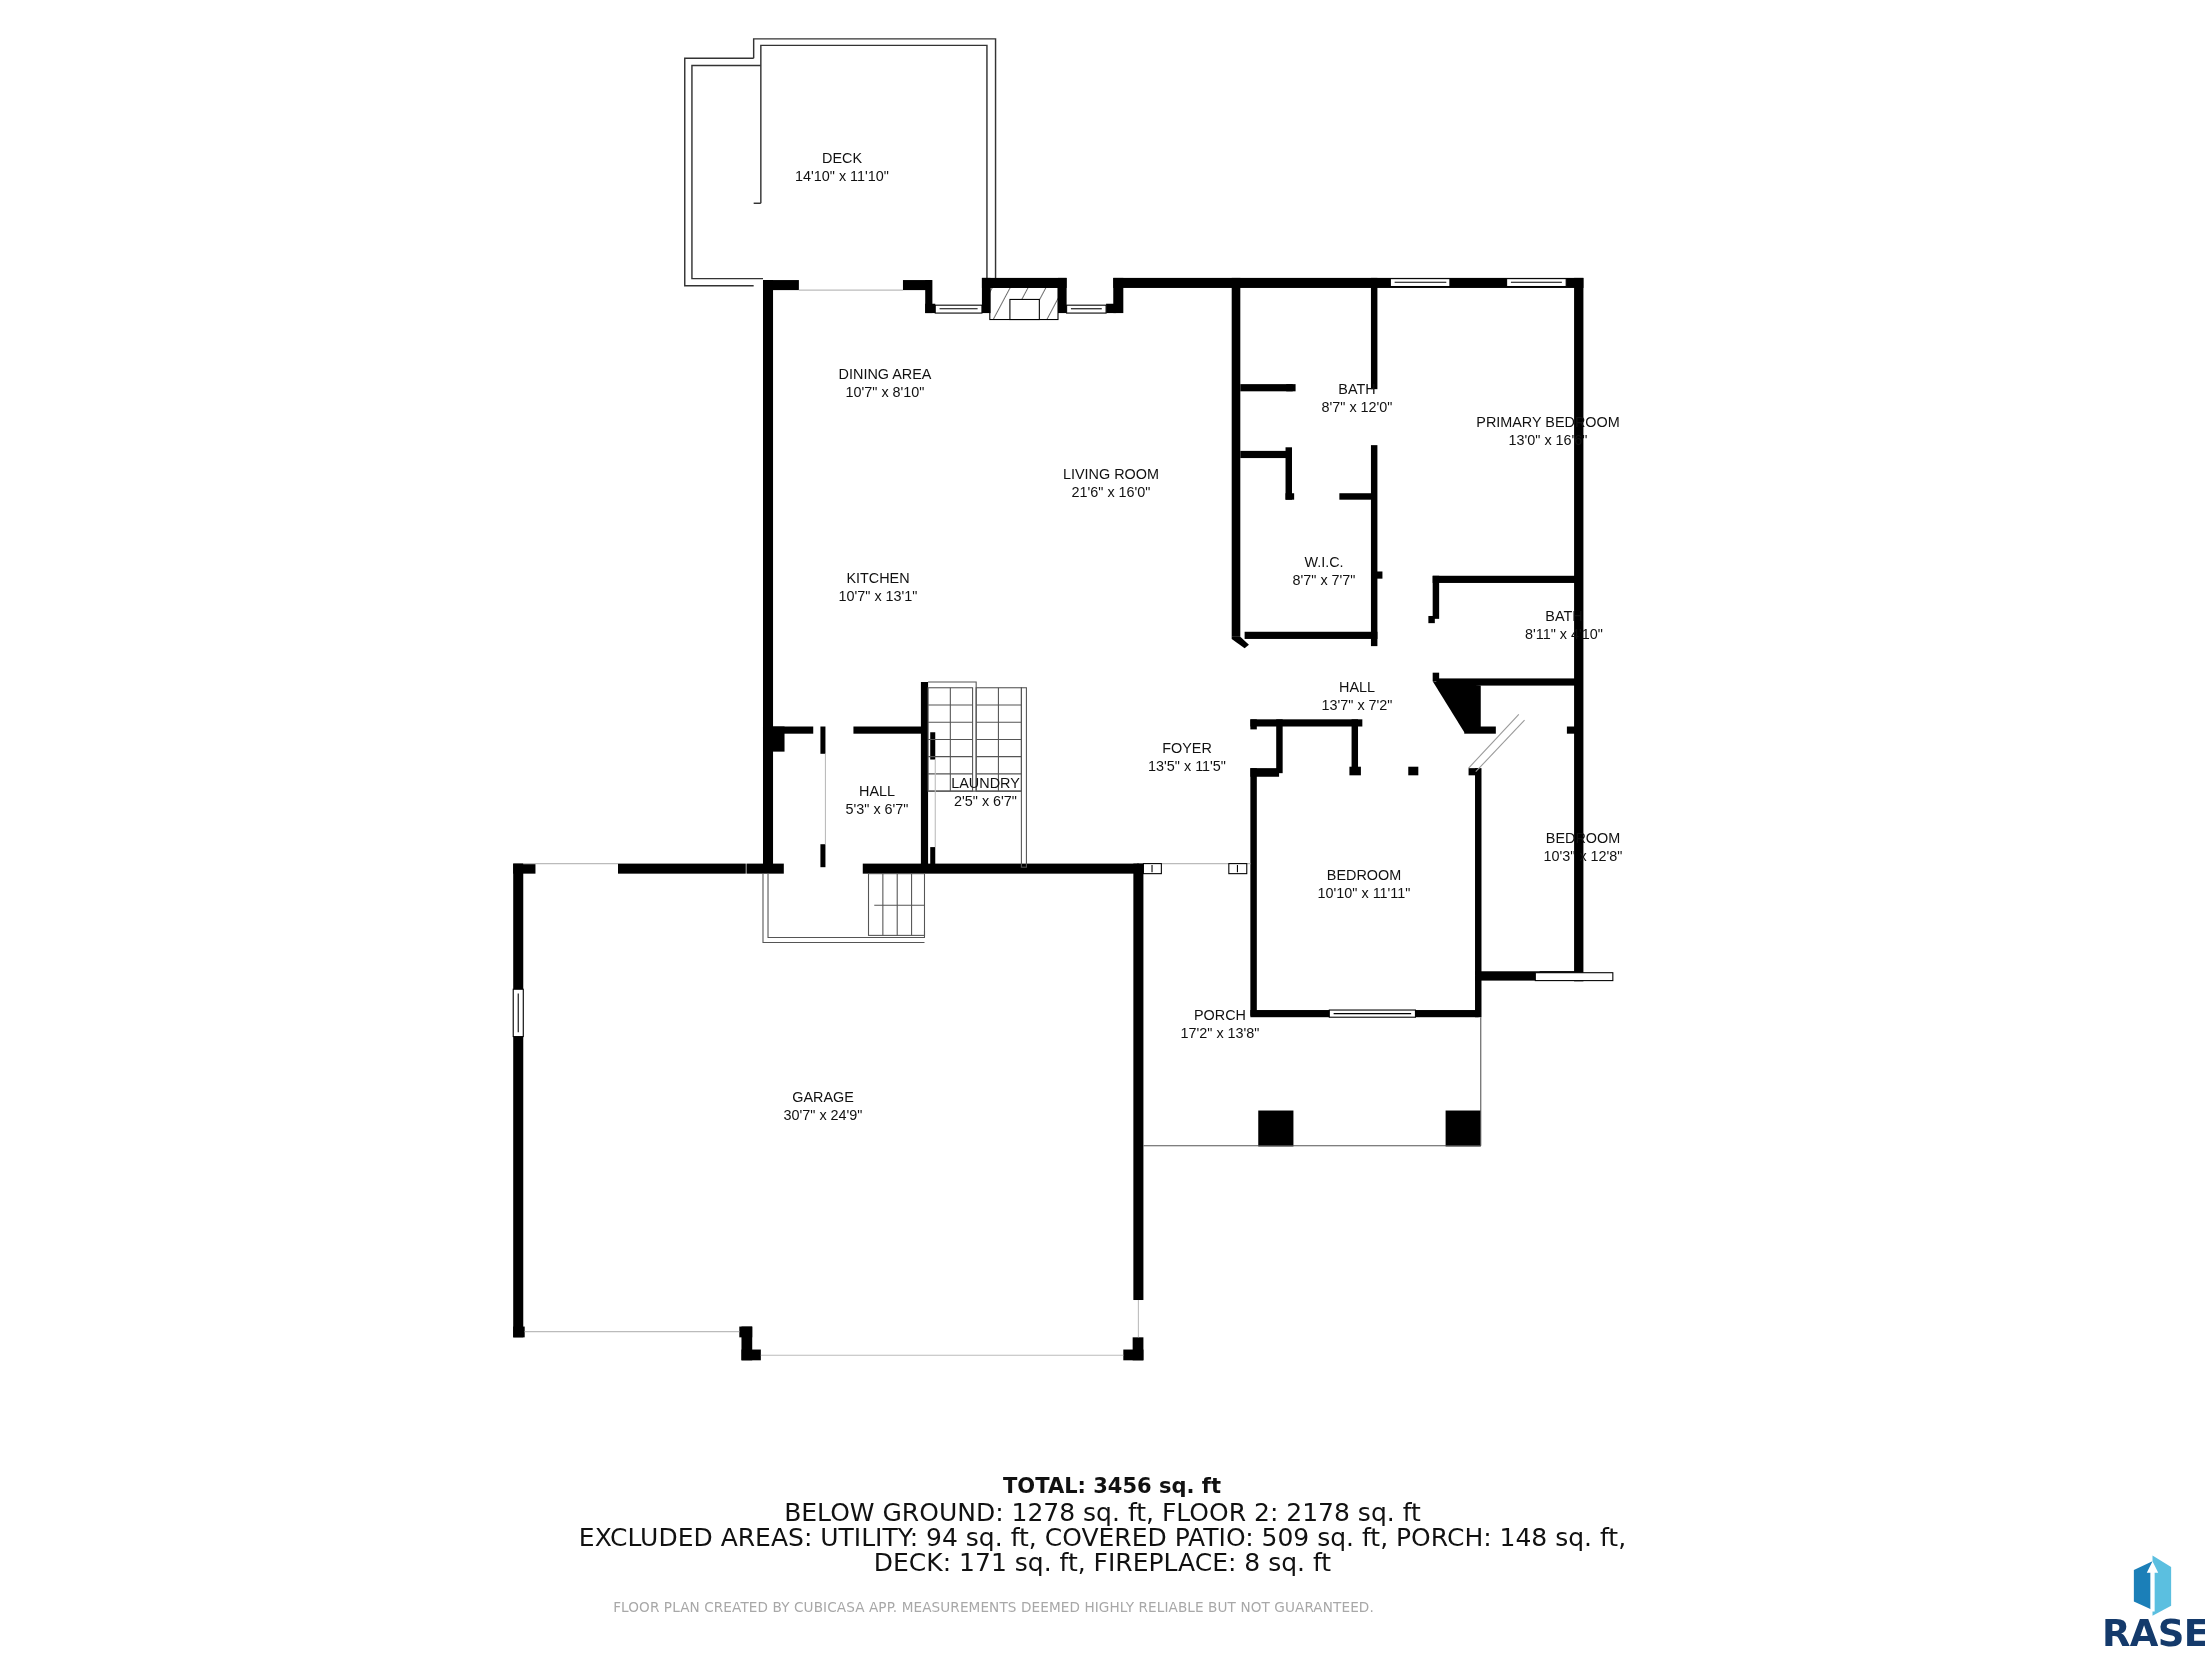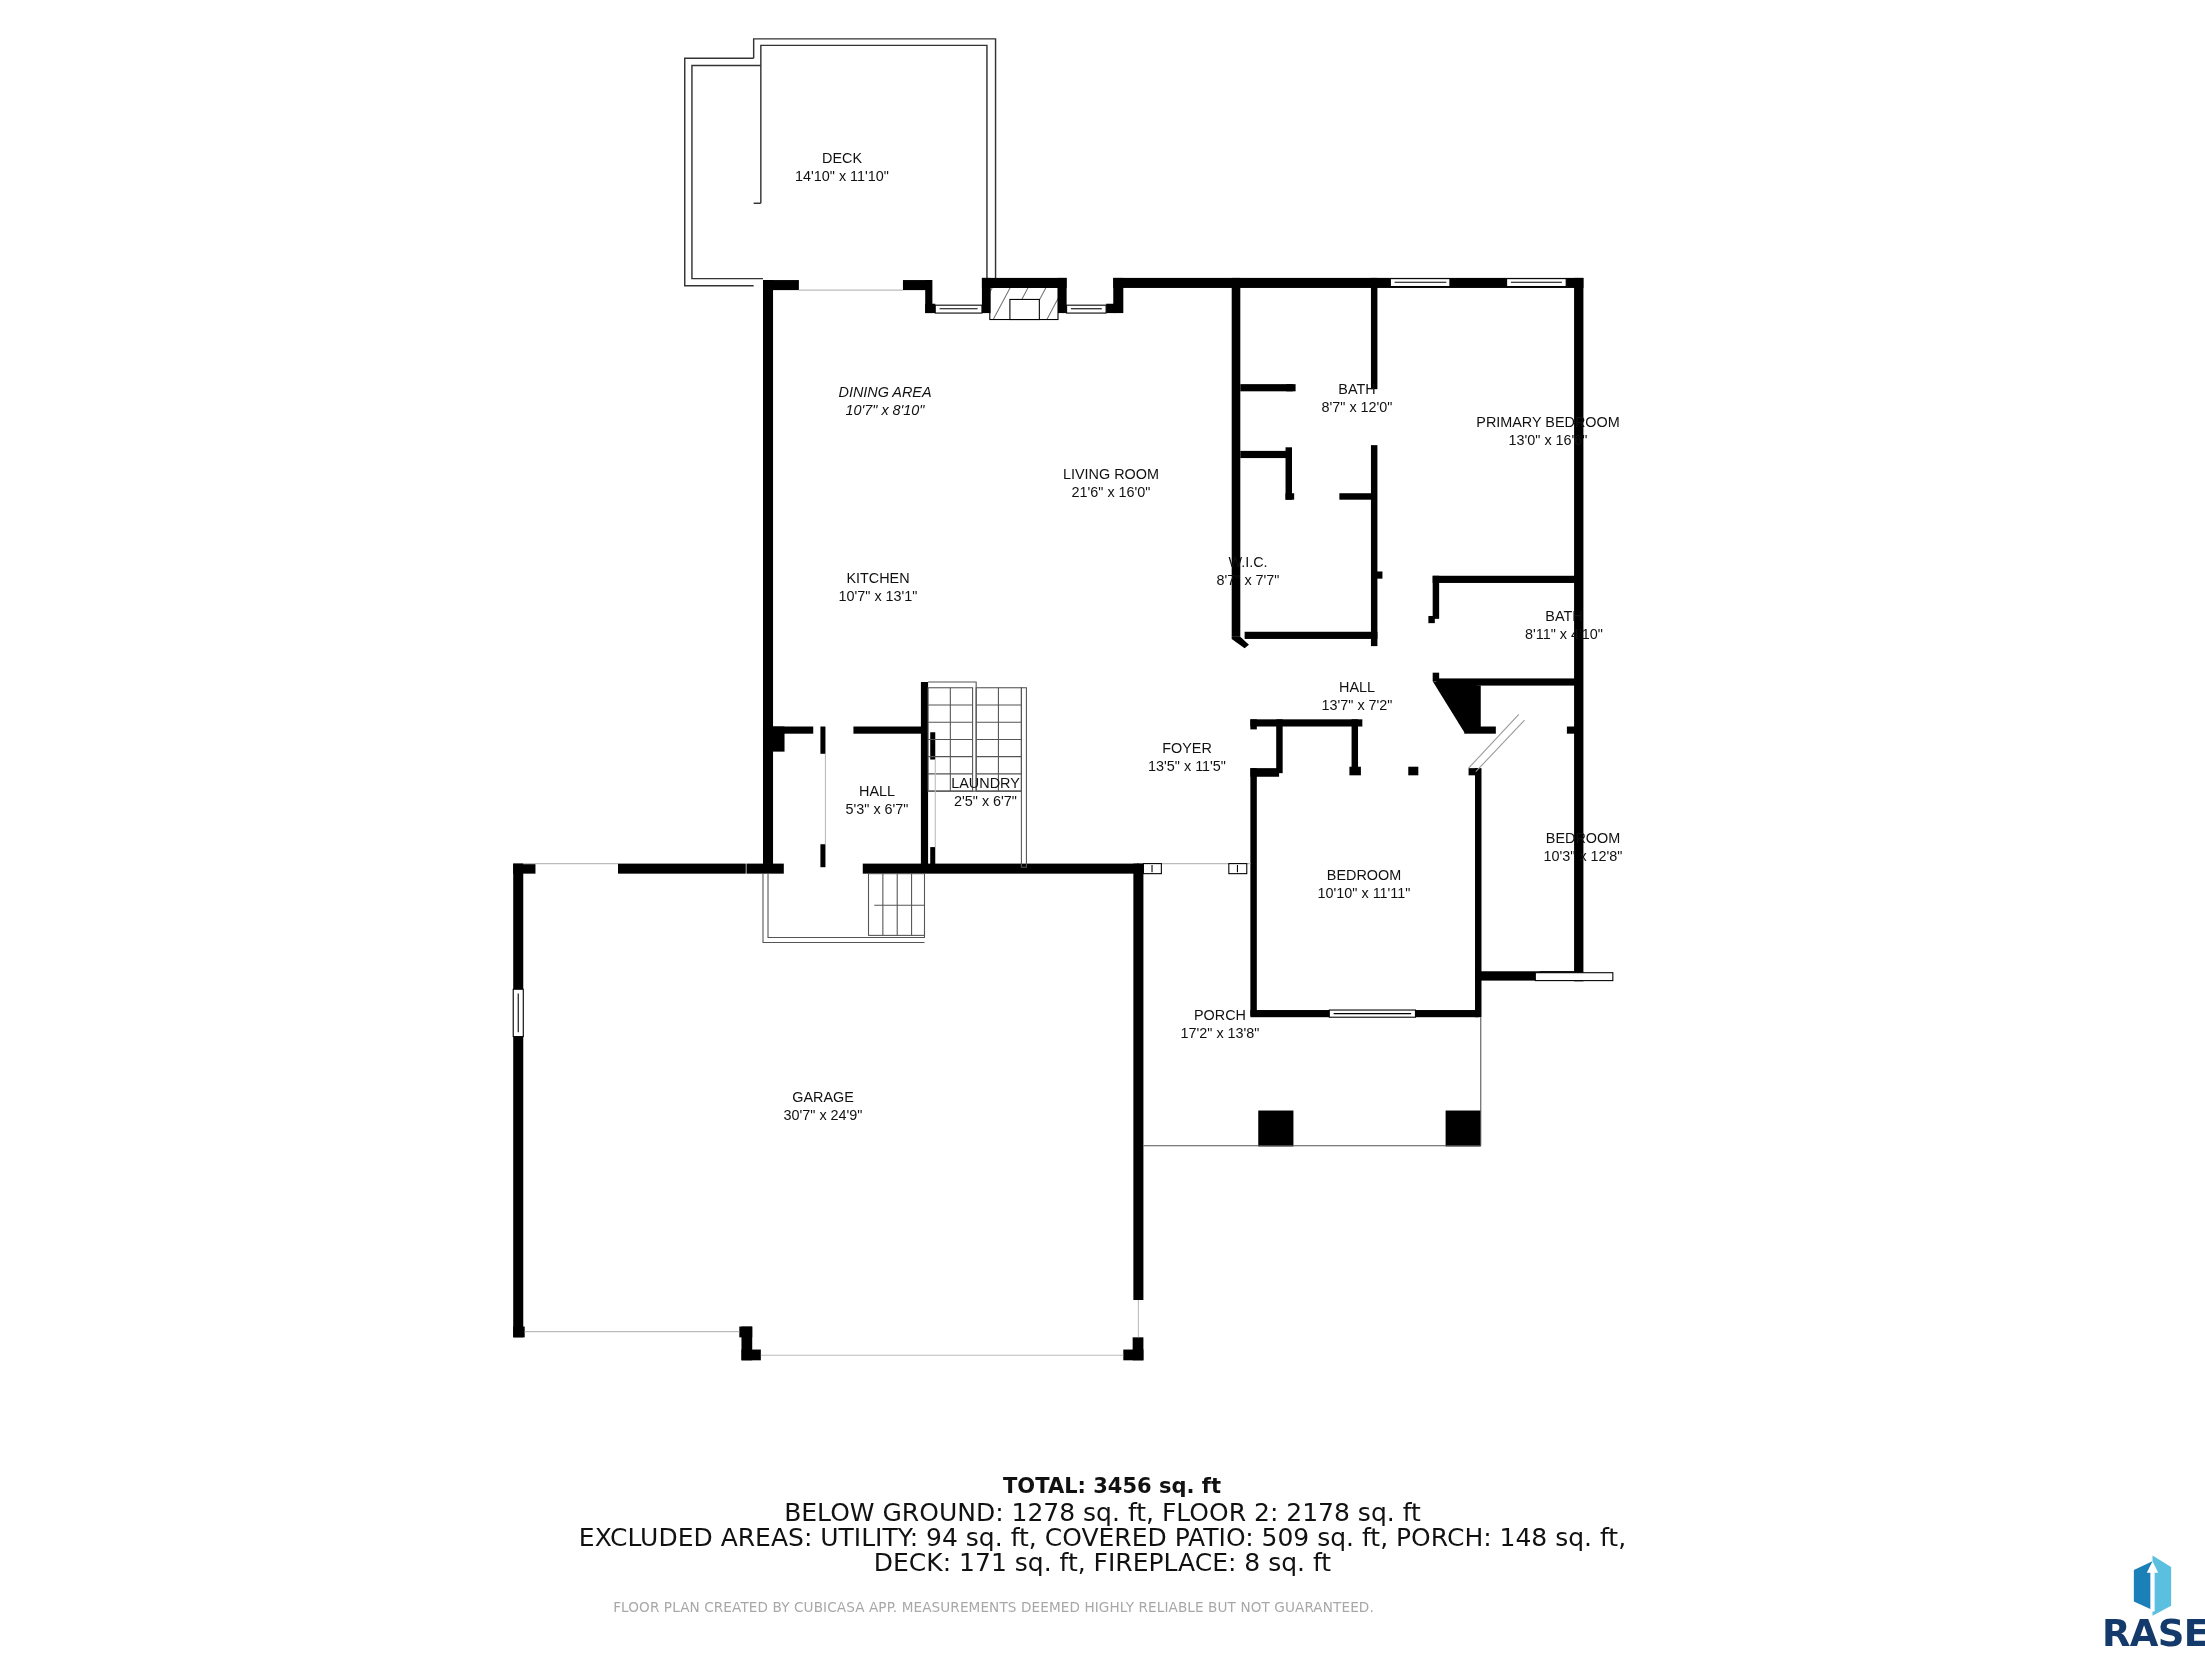--- a/index.html
+++ b/index.html
@@ -199,41 +199,41 @@
     <rect x="1712" y="1203" width="25" height="14"></rect>
     <line x1="1605" y1="1205" x2="1605" y2="1215"></line>
     <line x1="1724" y1="1205" x2="1724" y2="1215"></line>
   </g>
 </svg>
 
 <div class="room-label" style="left:842px; top:149px;">
   <span class="name">DECK</span>
   <span class="dims">14'10" x 11'10"</span>
 </div>
-<div class="room-label" style="left:885px; top:383px;font-style:italic;">
+<div class="room-label" style="left:885px; top:365px;">
   <span class="name">DINING AREA</span>
   <span class="dims">10'7" x 8'10"</span>
 </div>
 <div class="room-label" style="left:1111px; top:465px;">
   <span class="name">LIVING ROOM</span>
   <span class="dims">21'6" x 16'0"</span>
 </div>
 <div class="room-label" style="left:878px; top:569px;">
   <span class="name">KITCHEN</span>
   <span class="dims">10'7" x 13'1"</span>
 </div>
 <div class="room-label" style="left:1357px; top:380px;">
   <span class="name">BATH</span>
   <span class="dims">8'7" x 12'0"</span>
 </div>
 <div class="room-label" style="left:1548px; top:413px;">
   <span class="name">PRIMARY BEDROOM</span>
   <span class="dims">13'0" x 16'6"</span>
 </div>
-<div class="room-label" style="left:1248px; top:553px;">
+<div class="room-label" style="left:1324px; top:553px;">
   <span class="name">W.I.C.</span>
   <span class="dims">8'7" x 7'7"</span>
 </div>
 <div class="room-label" style="left:1564px; top:607px;">
   <span class="name">BATH</span>
   <span class="dims">8'11" x 4'10"</span>
 </div>
 <div class="room-label" style="left:1357px; top:678px;">
   <span class="name">HALL</span>
   <span class="dims">13'7" x 7'2"</span>

